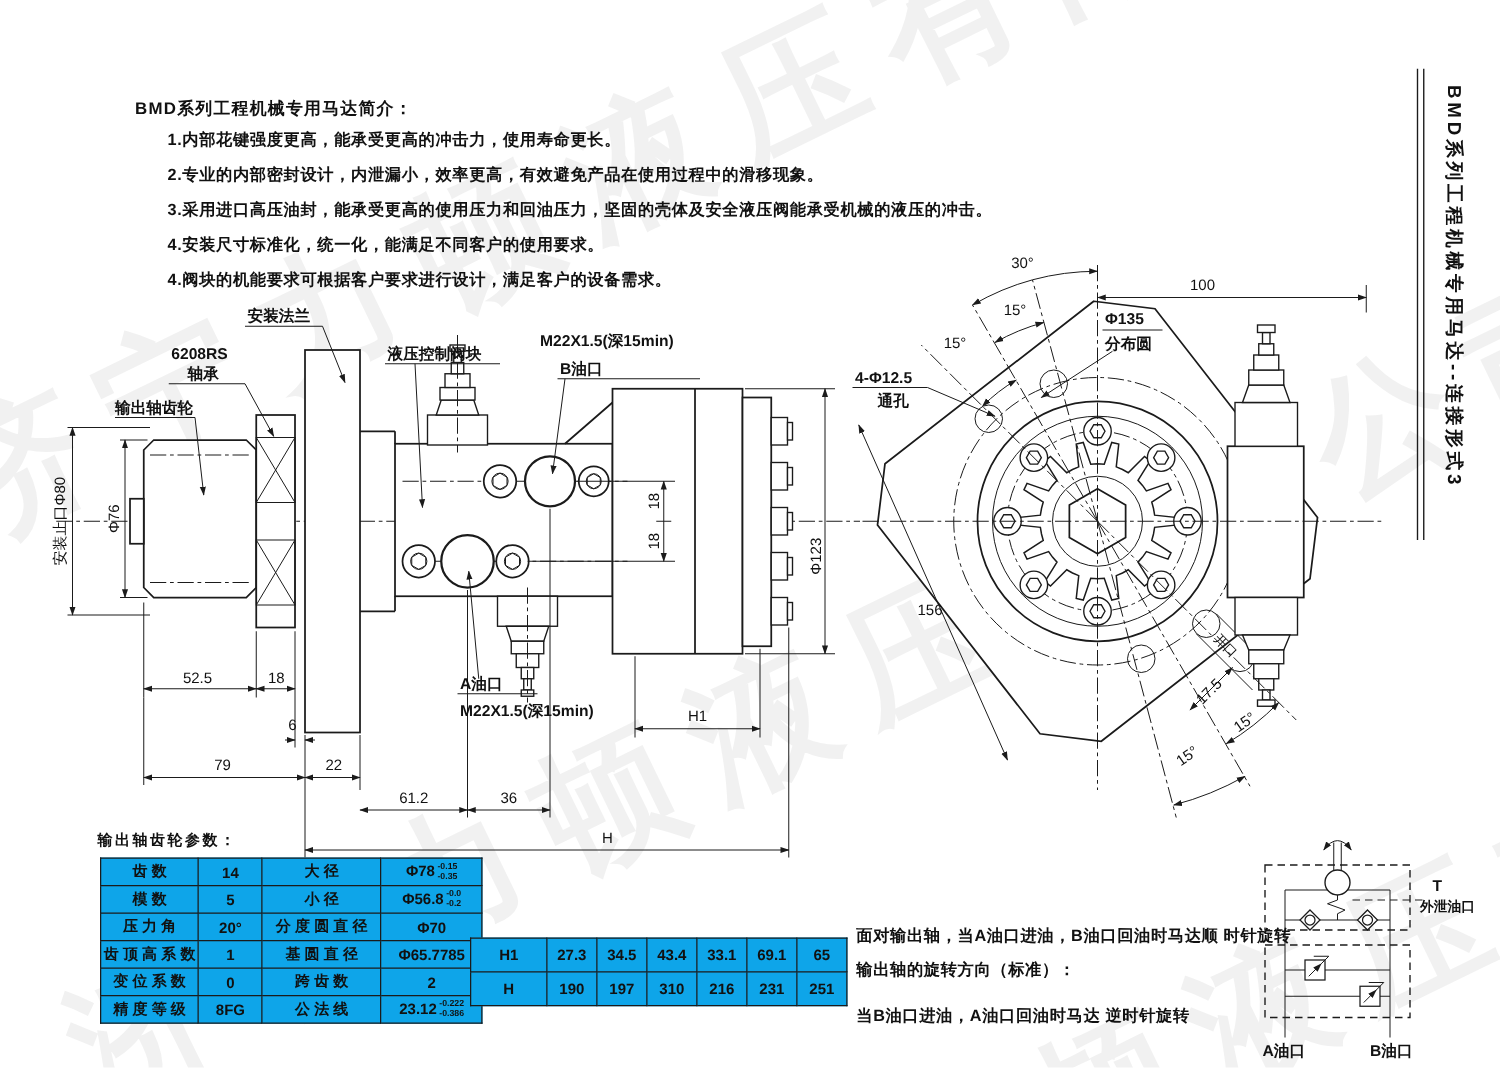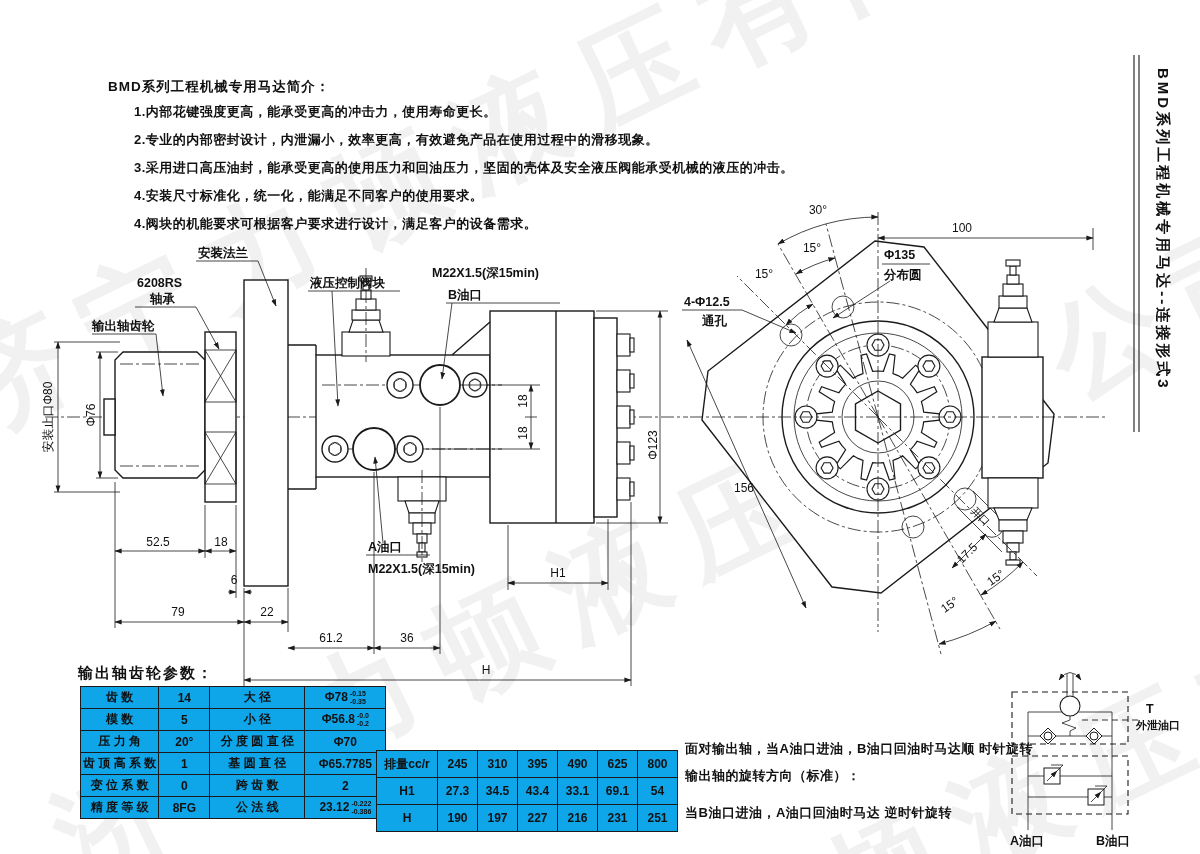--- a/index.html
+++ b/index.html
@@ -6,21 +6,21 @@
   body{width:1200px;height:854px;position:relative;background:#fff;overflow:hidden;
        font-family:"Liberation Sans","DejaVu Sans",sans-serif;color:#111}
   .wm{position:absolute;z-index:0;font-weight:700;font-size:112px;letter-spacing:26px;
       color:rgba(70,70,70,0.075);white-space:nowrap;transform:rotate(-26deg);transform-origin:0 0;pointer-events:none}
   svg.draw{position:absolute;left:0;top:0;z-index:2}
   .abs{position:absolute;z-index:3}
   .intro-title{left:108px;top:78px;font-size:13.5px;font-weight:700;letter-spacing:1px}
   .intro-item{left:134px;font-size:13px;font-weight:600;letter-spacing:.5px}
   .vtitle{left:1172px;top:68px;transform:rotate(90deg);transform-origin:0 0;
           font-size:15px;font-weight:700;letter-spacing:3px;white-space:nowrap}
-  .gtitle{left:78px;top:664px;font-size:15px;font-weight:700;letter-spacing:2px}
+  .gtitle{left:78px;top:664px;font-size:12px;font-weight:700;letter-spacing:2px}
   table{border-collapse:collapse;background:#0ea5e9}
   .gtable{left:80px;top:686px}
   .gtable td{border:1.7px solid #1b1b1b;font-size:12px;font-weight:700;text-align:center;
              padding:0 2px;height:21px;white-space:nowrap}
   .gtable td.c1{width:66px}.gtable td.c2{width:46px}.gtable td.c3{width:90px}.gtable td.c4{width:76px}
   .tol{display:inline-flex;flex-direction:column;font-size:7px;line-height:7.5px;font-weight:700;
        margin-left:2px;vertical-align:middle;text-align:left}
   .tol i{font-style:normal}
   .dtable{left:376px;top:750px}
   .dtable td{border:1.7px solid #1b1b1b;font-size:12px;font-weight:600;text-align:center;
@@ -380,42 +380,33 @@
             <i>-0.222</i>
             <i>-0.386</i>
           </span></td>
     </tr>
   </tbody>
 </table>
 
 <table class="abs dtable">
   <tbody>
     <tr>
-      <td class="h">排量cc/r</td>
-      <td class="v">245</td>
-      <td class="v">310</td>
-      <td class="v">395</td>
-      <td class="v">490</td>
-      <td class="v">625</td>
-      <td class="v">800</td>
-    </tr>
-    <tr>
       <td class="h">H1</td>
       <td class="v">27.3</td>
       <td class="v">34.5</td>
       <td class="v">43.4</td>
       <td class="v">33.1</td>
       <td class="v">69.1</td>
-      <td class="v">54</td>
+      <td class="v">65</td>
     </tr>
     <tr>
       <td class="h">H</td>
       <td class="v">190</td>
       <td class="v">197</td>
-      <td class="v">227</td>
+      <td class="v">310</td>
       <td class="v">216</td>
       <td class="v">231</td>
       <td class="v">251</td>
     </tr>
   </tbody>
 </table>
 
 <div class="abs rot" style="top:767px">输出轴的旋转方向（标准）：</div>
 <div class="abs rot" style="top:740px">面对输出轴，当A油口进油，B油口回油时马达顺 时针旋转</div>
 <div class="abs rot" style="top:804px">当B油口进油，A油口回油时马达 逆时针旋转</div>

